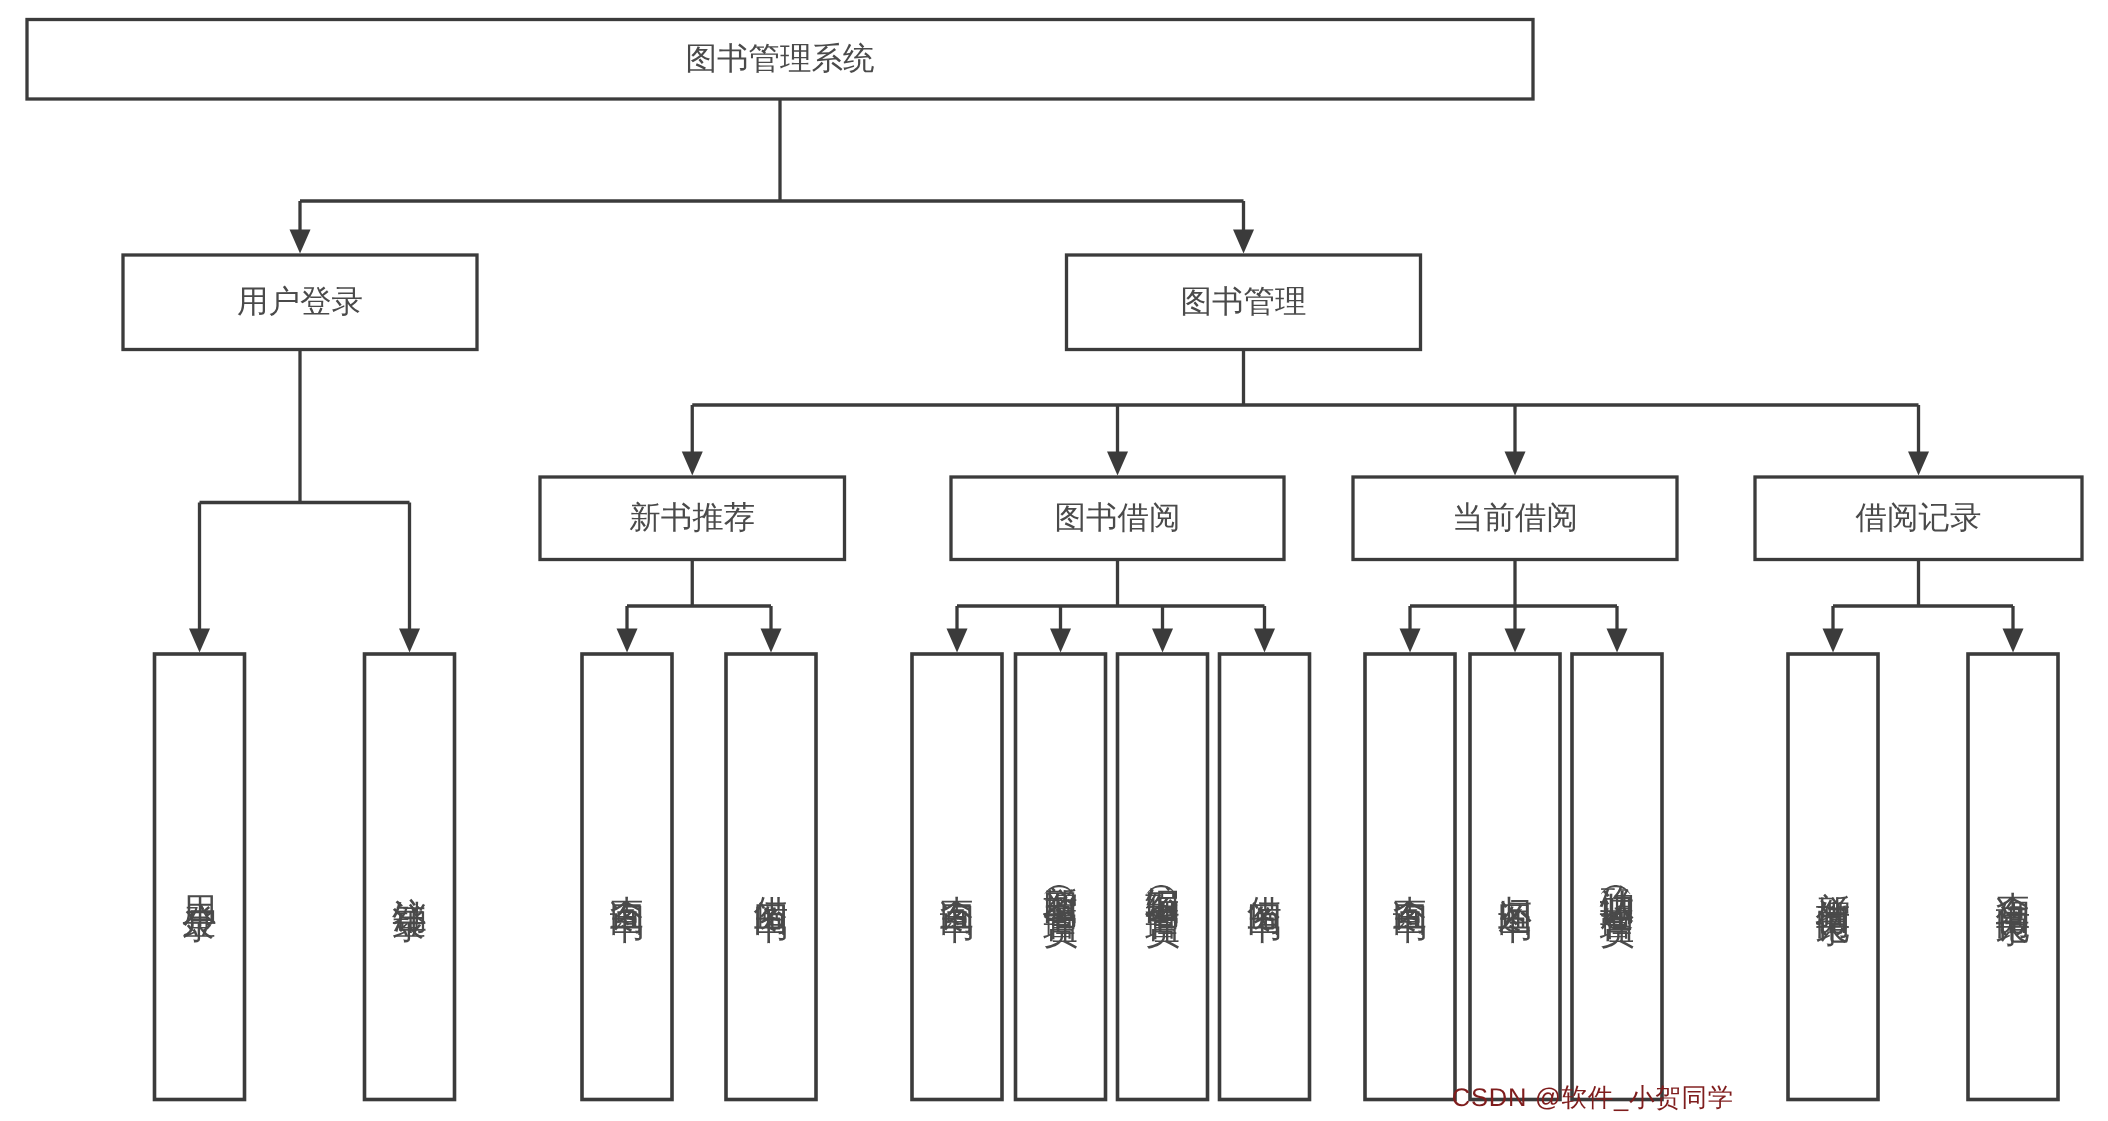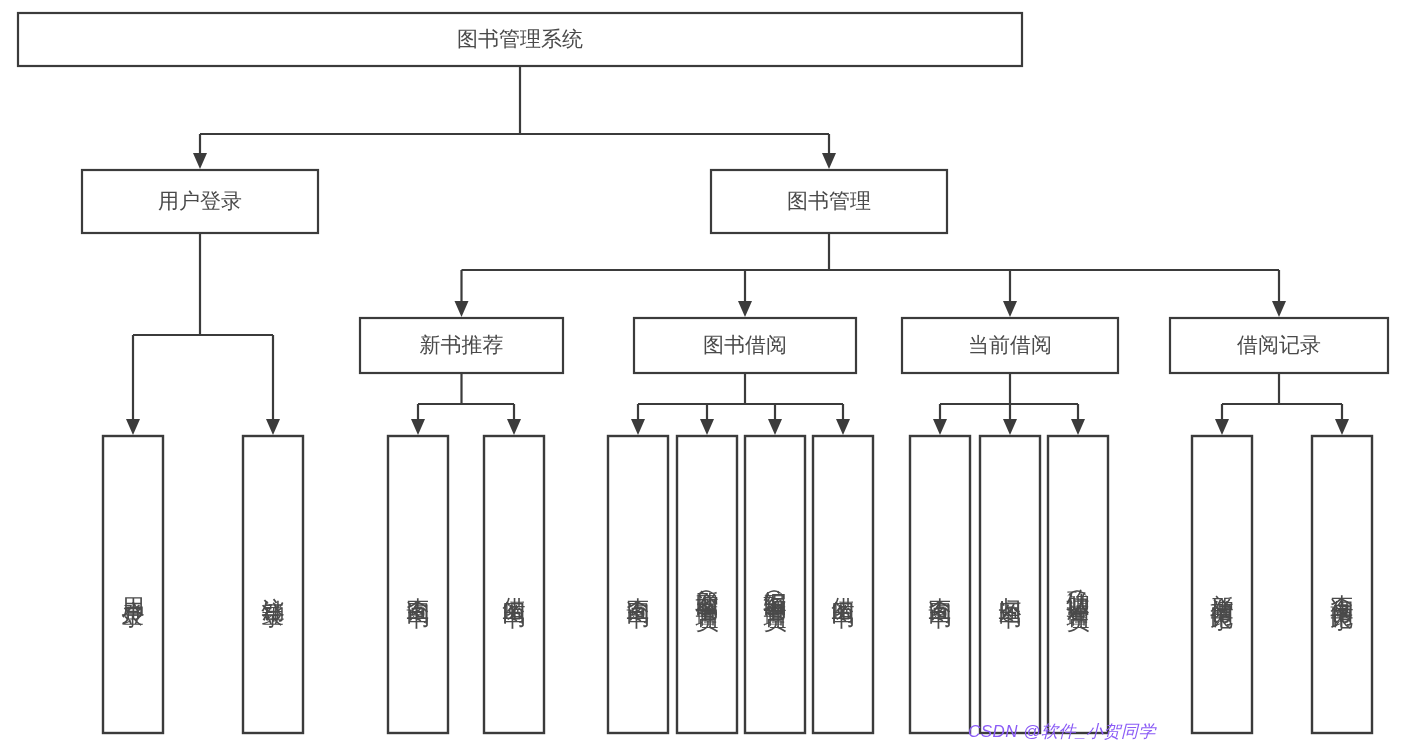--- a/index.html
+++ b/index.html
@@ -68,25 +68,24 @@
     letter-spacing: 3px;
     line-height: 1;
     white-space: nowrap;
   }
   .watermark {
     position: absolute;
     right: 12px;
     bottom: 4px;
     font-family: "Liberation Sans", sans-serif;
     font-size: 17px;
-    color: #8b5cf6;
+    color: #7f1d1d;
     letter-spacing: 0.5px;
     white-space: nowrap;
     user-select: none;
-    font-style: italic;
   }
 </style>
 </head>
 <body>
 
 <div id="diagram-root">
 
   <svg class="canvas" viewBox="0 0 1405 747">
     <g id="connector-layer">
         <path d="M520 66 L520 134" class="connector"></path>

